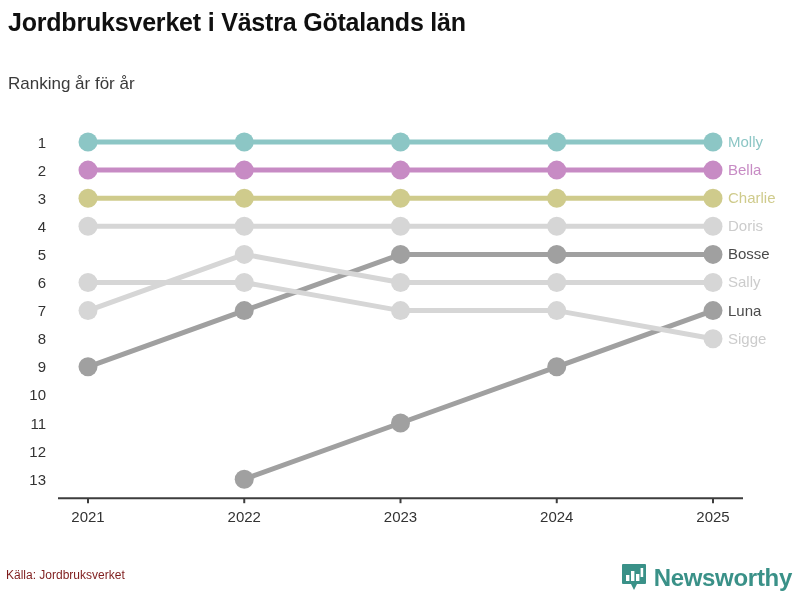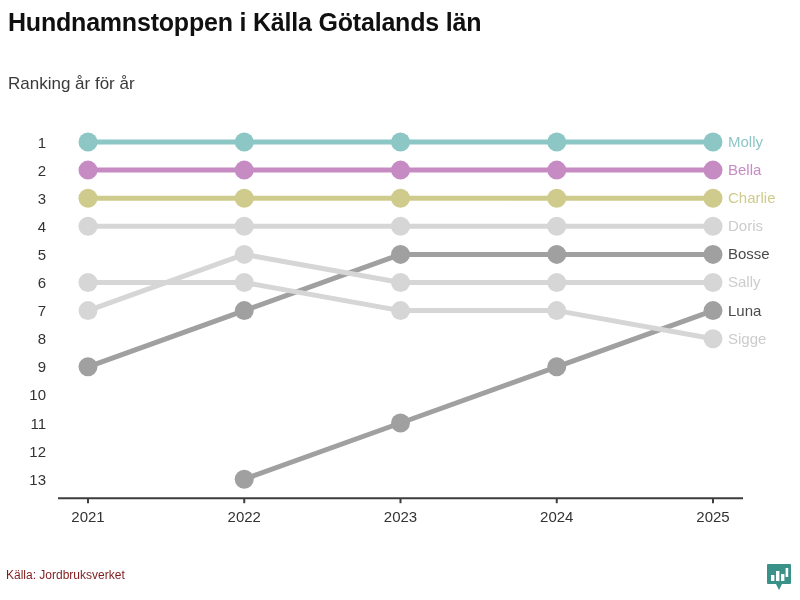--- a/index.html
+++ b/index.html
@@ -42,21 +42,21 @@
     position:absolute; right:8px; top:563px;
     display:flex; align-items:center; gap:7px;
   }
   #brand-name {
     font-size:24px; font-weight:bold; letter-spacing:-0.3px;
   }
 </style>
 </head>
 <body>
 
-<div id="chart-title">Hundnamnstoppen i Källa Götalands län</div>
+<div id="chart-title">Jordbruksverket i Västra Götalands län</div>
 <div id="chart-subtitle">Ranking år för år</div>
 
 <div id="plot-wrap">
   <svg id="chart-svg" width="800" height="600">
       <text x="46" y="147.5" class="tick-label-y">1</text>
       <text x="46" y="175.6" class="tick-label-y">2</text>
       <text x="46" y="203.7" class="tick-label-y">3</text>
       <text x="46" y="231.8" class="tick-label-y">4</text>
       <text x="46" y="259.9" class="tick-label-y">5</text>
       <text x="46" y="288" class="tick-label-y">6</text>
@@ -155,13 +155,14 @@
 <div id="footer-source">Källa: Jordbruksverket</div>
 
 <div id="brand">
   <svg width="26" height="30" viewBox="0 0 26 30">
     <path id="brand-pin" d="M2 1 h22 a1 1 0 0 1 1 1 v18 a1 1 0 0 1 -1 1 h-8 l-3 6 -3 -6 h-8 a1 1 0 0 1 -1 -1 v-18 a1 1 0 0 1 1 -1 z" fill="#3a9188"></path>
     <rect x="5" y="12" width="3.4" height="6" fill="#ffffff"></rect>
     <rect x="10" y="8" width="3.4" height="10" fill="#ffffff"></rect>
     <rect x="15" y="11" width="3.4" height="7" fill="#ffffff"></rect>
     <rect x="19.6" y="5" width="2.6" height="9" fill="#ffffff"></rect>
   </svg>
+  <span id="brand-name" style="color: rgb(58, 145, 136);">Newsworthy</span>
 </div>
 
 </body></html>

